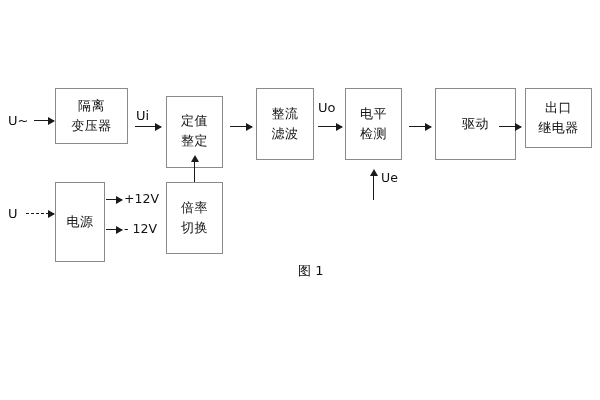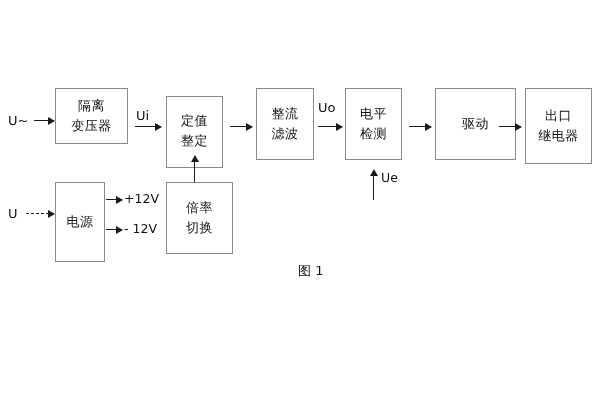--- a/index.html
+++ b/index.html
@@ -132,39 +132,39 @@
   </div>
 
   <div class="harrow" style="left:409px; top:126px; width:22px;"></div>
 
   <div class="block" style="left:435px; top:88px; width:81px; height:72px;">
     <span class="ln">驱动</span>
   </div>
 
   <div class="harrow" style="left:499px; top:126px; width:22px;"></div>
 
-  <div class="block" style="left:525px; top:88px; width:67px; height:76px;">
+  <div class="block" style="left:525px; top:88px; width:67px; height:60px;">
     <span class="ln">出口</span>
     <span class="ln">继电器</span>
   </div>
 
   <div class="lbl" style="left:8px; top:207px;">U</div>
   <div class="harrow dashed" style="left:26px; top:213px; width:28px;"></div>
 
   <div class="block" style="left:55px; top:182px; width:50px; height:80px;">
     <span class="ln">电源</span>
   </div>
 
   <div class="harrow" style="left:106px; top:199px; width:16px;"></div>
   <div class="lbl small" style="left:124px; top:193px;">+12V</div>
 
   <div class="harrow" style="left:106px; top:229px; width:16px;"></div>
   <div class="lbl small" style="left:124px; top:223px;">- 12V</div>
 
-  <div class="block" style="left:166px; top:182px; width:67px; height:72px;">
+  <div class="block" style="left:166px; top:182px; width:57px; height:72px;">
     <span class="ln">倍率</span>
     <span class="ln">切换</span>
   </div>
 
   <div class="varrow" style="left:194px; top:162px; height:20px;"></div>
 
 
   <div class="varrow" style="left:373px; top:176px; height:24px;"></div>
   <div class="lbl small" style="left:381px; top:172px;">Ue</div>
 

